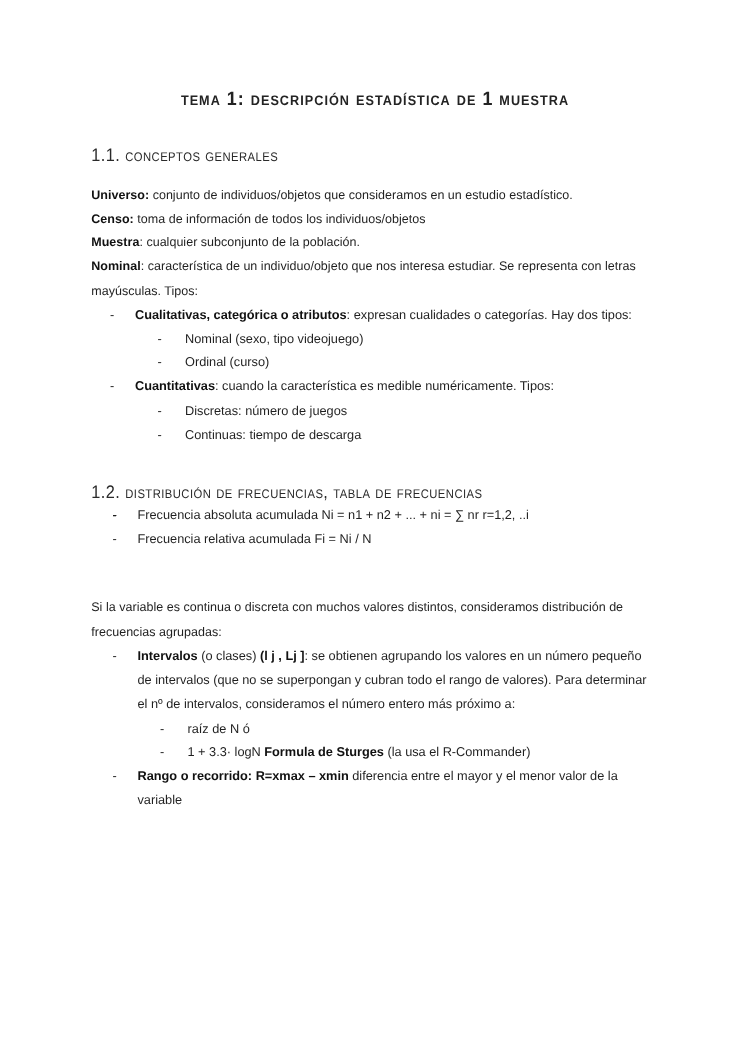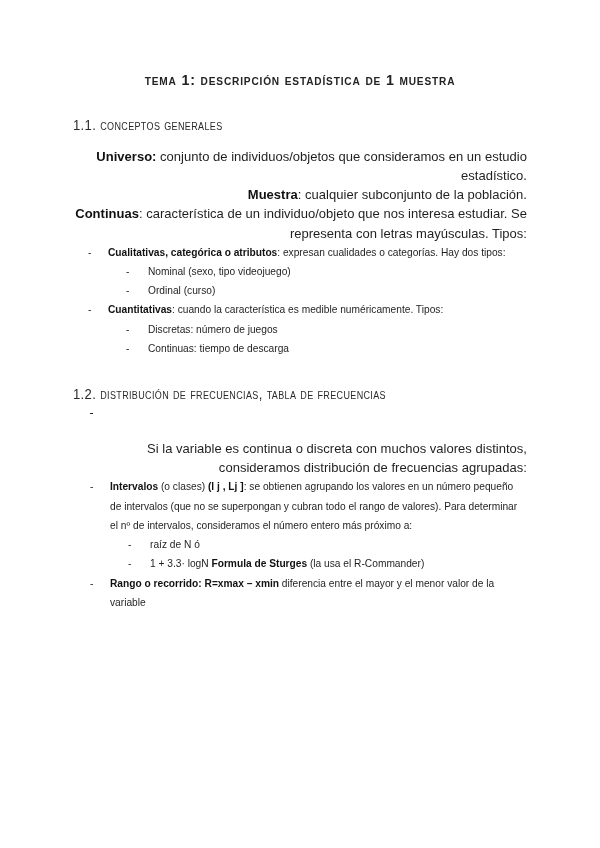--- a/index.html
+++ b/index.html
@@ -53,26 +53,26 @@
     transform: scaleX(0.9);
     transform-origin: left center;
     line-height: 1.25;
     white-space: nowrap;
   }
   #heading-1-1 { margin-top: 26px; }
   #heading-1-2 { margin-top: 27px; }
 
   
   .para {
-    font-size: 13px;
+    font-size: 10px;
     line-height: 19.2px;
     color: #1f1f1f;
     margin: 0;
     letter-spacing: 0.02px;
-    text-align: right;
+    text-align: left;
   }
   .defs { margin-top: 13px; }
   .defs .para { margin: 0; }
   b, strong { font-weight: 700; color: #111; }
 
   .intro-12 { margin-top: 11px; }
 
   
   ul.lvl1, ul.lvl2 {
     list-style: none;
@@ -139,24 +139,27 @@
 
   <h1 class="doc-title">TEMA 1: DESCRIPCIÓN ESTADÍSTICA DE 1 MUESTRA</h1>
 
   <h2 class="section-heading" id="heading-1-1">1.1. Conceptos Generales</h2>
 
   <div class="defs">
     <p class="para">
       <b>Universo</b><b>: </b><span>conjunto de individuos/objetos que consideramos en un estudio estadístico.</span>
     </p>
     <p class="para">
+      <b>Censo</b><b>: </b><span>toma de información de todos los individuos/objetos</span>
+    </p>
+    <p class="para">
       <b>Muestra</b><span>: </span><span>cualquier subconjunto de la población.</span>
     </p>
     <p class="para">
-      <b>Continuas</b><span>: </span><span>característica de un individuo/objeto que nos interesa estudiar. Se representa con letras mayúsculas. Tipos:</span>
+      <b>Nominal</b><span>: </span><span>característica de un individuo/objeto que nos interesa estudiar. Se representa con letras mayúsculas. Tipos:</span>
     </p>
   </div>
 
   <ul class="lvl1">
     <li>
       <span class="dash">-</span>
       <b>Cualitativas, categórica o atributos</b><span>: expresan cualidades o categorías. Hay dos tipos:</span>
       <ul class="lvl2">
         <li>
           <span class="dash">-</span>
@@ -189,23 +192,25 @@
 
   <ul class="lvl1 tight">
     <li>
       <span class="dash">-</span>
     </li>
     <li>
       <span class="dash">-</span>
     </li>
     <li>
       <span class="dash">-</span>
-    </li>
-    <li>
-      <span class="dash">-</span>
+      <span>Frecuencia absoluta acumulada Ni = n1 + n2 + ... + ni = ∑ nr r=1,2, ..i</span>
+    </li>
+    <li>
+      <span class="dash">-</span>
+      <span>Frecuencia relativa acumulada Fi = Ni / N</span>
     </li>
   </ul>
 
 
   <p class="para after-table">Si la variable es continua o discreta con muchos valores distintos, consideramos distribución de frecuencias agrupadas:</p>
 
   <ul class="lvl1 tight">
     <li>
       <span class="dash">-</span>
       <b>Intervalos</b><span> (o clases) </span><b>(l j , Lj ]</b><span>: se obtienen agrupando los valores en un número pequeño de intervalos (que no se superpongan y cubran todo el rango de valores). Para determinar el nº de intervalos, consideramos el número entero más próximo a:</span>

